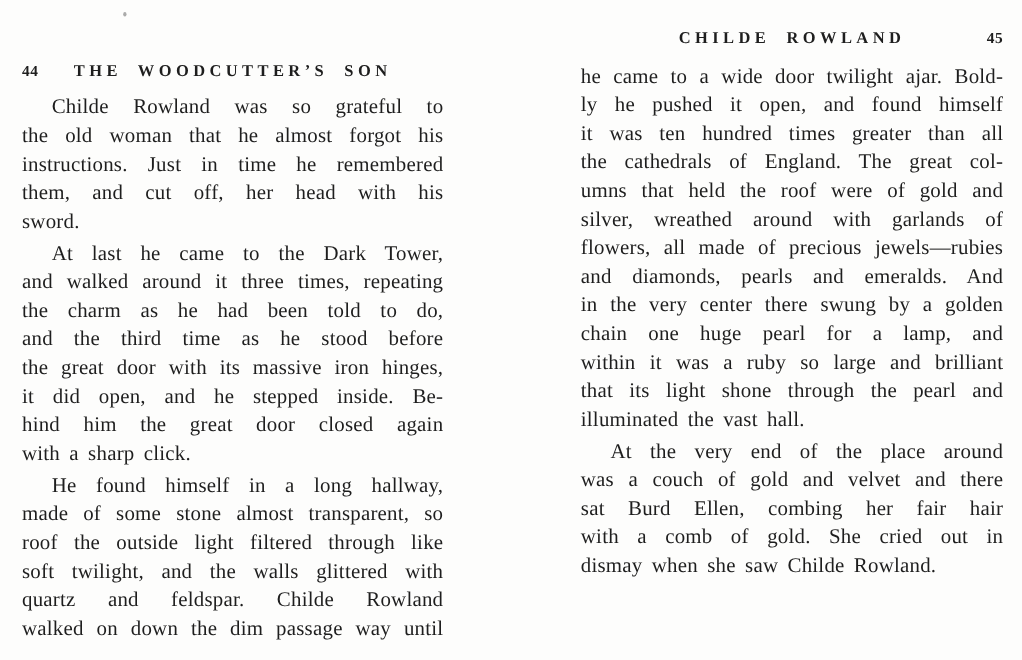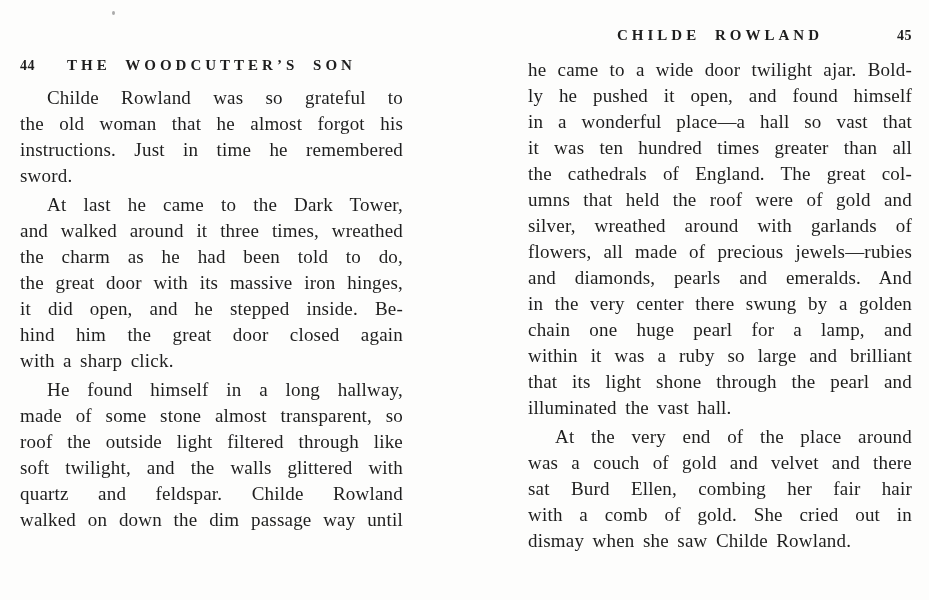--- a/index.html
+++ b/index.html
@@ -74,26 +74,28 @@
   <div class="page left">
     <div class="running-head">
       <span class="pagenum">44</span>
       <span class="running-title">THE WOODCUTTER’S SON</span>
     </div>
     <div class="body-text">
         <div class="para">
           <div class="line indent">Childe Rowland was so grateful to</div>
           <div class="line">the old woman that he almost forgot his</div>
           <div class="line">instructions. Just in time he remembered</div>
+          <div class="line">them, and cut off, her head with his</div>
           <div class="line endline">sword.</div>
         </div>
         <div class="para">
           <div class="line indent">At last he came to the Dark Tower,</div>
-          <div class="line">and walked around it three times, wreathed</div>
+          <div class="line">and walked around it three times, repeating</div>
           <div class="line">the charm as he had been told to do,</div>
+          <div class="line">and the third time as he stood before</div>
           <div class="line">the great door with its massive iron hinges,</div>
           <div class="line">it did open, and he stepped inside. Be-</div>
           <div class="line">hind him the great door closed again</div>
           <div class="line endline">with a sharp click.</div>
         </div>
         <div class="para">
           <div class="line indent">He found himself in a long hallway,</div>
           <div class="line">made of some stone almost transparent, so</div>
           <div class="line">roof the outside light filtered through like</div>
           <div class="line">soft twilight, and the walls glittered with</div>
@@ -105,21 +107,20 @@
 
   <div class="page right">
     <div class="running-head">
       <span class="running-title">CHILDE ROWLAND</span>
       <span class="pagenum">45</span>
     </div>
     <div class="body-text">
         <div class="para">
           <div class="line">he came to a wide door twilight ajar. Bold-</div>
           <div class="line">ly he pushed it open, and found himself</div>
-          <div class="line">in a wonderful place—a hall so vast that</div>
           <div class="line">it was ten hundred times greater than all</div>
           <div class="line">the cathedrals of England. The great col-</div>
           <div class="line">umns that held the roof were of gold and</div>
           <div class="line">silver, wreathed around with garlands of</div>
           <div class="line">flowers, all made of precious jewels—rubies</div>
           <div class="line">and diamonds, pearls and emeralds. And</div>
           <div class="line">in the very center there swung by a golden</div>
           <div class="line">chain one huge pearl for a lamp, and</div>
           <div class="line">within it was a ruby so large and brilliant</div>
           <div class="line">that its light shone through the pearl and</div>

